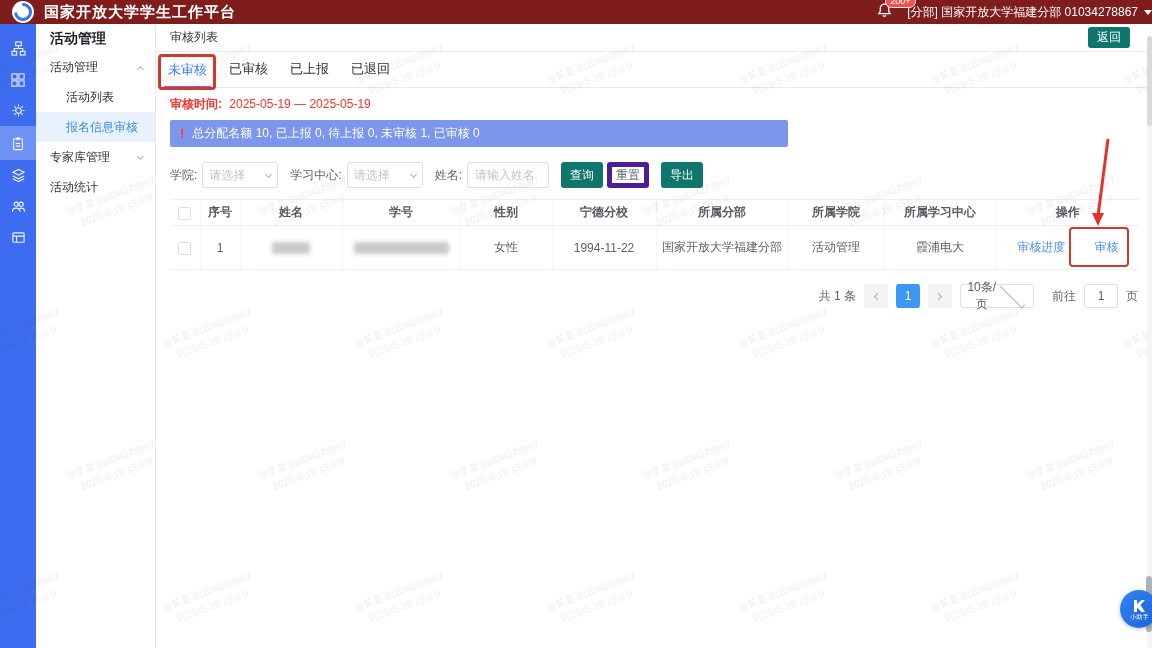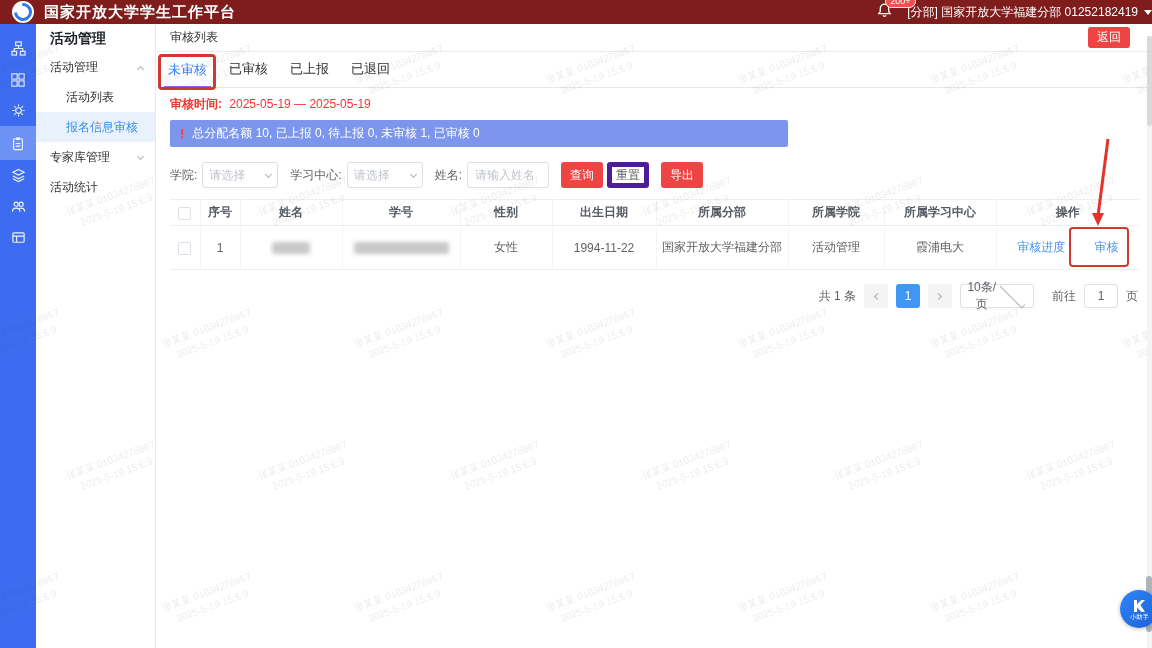--- a/index.html
+++ b/index.html
@@ -34,21 +34,21 @@
   .sb-item.sub { padding-left:30px; }
   .sb-item.active { background:#e8f1fc; color:#3a8ee6; }
   .chev { width:5px; height:5px; border-right:1px solid #aeb3bb; border-bottom:1px solid #aeb3bb; display:inline-block; margin-left:auto; margin-right:12px; }
   .chev.up { transform:rotate(-135deg); margin-top:4px; }
   .chev.down { transform:rotate(45deg); margin-top:-2px; }
 
   
   .content { flex:1; position:relative; background:#fff; min-width:0; }
   .page-header { height:28px; border-bottom:1px solid #ececec; display:flex; align-items:center; justify-content:space-between; padding:0 22px 0 14px; }
   .page-title { font-size:12px; color:#333; }
-  .btn { border:none; border-radius:3px; font-size:12px; color:#fff; background:#ef4444; cursor:pointer; font-family:inherit; }
+  .btn { border:none; border-radius:3px; font-size:12px; color:#fff; background:#0f766e; cursor:pointer; font-family:inherit; }
   .btn.back { width:42px; height:21px; }
 
   .tabs-row { margin:6px 0 0 0; height:30px; border-bottom:1px solid #e4e7ed; display:flex; gap:14px; padding-left:8px; align-items:flex-end; }
   .tab { font-size:13px; color:#303133; padding:5px 4px 9px 4px; cursor:pointer; }
   .tab.active { color:#3b82f6; border-bottom:2px solid #8b5cf6; padding-bottom:7px; margin-bottom:-1px; }
 
   .audit-time { margin:8px 0 0 14px; height:16px; font-size:12px; color:#f5342e; }
   .audit-time .lab { margin-right:4px;font-weight:bold; }
 
   .banner { margin:8px 0 0 14px; width:618px; height:27px; background:#7b96ec; border-radius:2px; color:#fff; font-size:12px;
@@ -119,21 +119,21 @@
     <div class="app-title">国家开放大学学生工作平台</div>
     <div class="topbar-right">
       <div class="bell-wrap">
         <svg width="17" height="17" viewBox="0 0 16 16">
           <path d="M8 2a4 4 0 0 0-4 4v3L2.6 11h10.8L12 9V6a4 4 0 0 0-4-4z" fill="none" stroke="#fff" stroke-width="1.2"></path>
           <path d="M6.6 12.5a1.5 1.5 0 0 0 2.8 0" fill="none" stroke="#fff" stroke-width="1.2"></path>
         </svg>
         <span class="badge">200+</span>
       </div>
       <div class="user-menu">
-        <span>[分部] 国家开放大学福建分部 01252182419</span>
+        <span>[分部] 国家开放大学福建分部 01034278867</span>
         <span class="caret-down"></span>
       </div>
     </div>
   </div>
 
   <div class="main">
 
     <div class="iconstrip">
       <div class="icell">
         <svg width="15" height="15" viewBox="0 0 16 16">
@@ -262,21 +262,21 @@
             <col style="width:112px">
               <col style="width:143px">
           </colgroup>
           <thead>
             <tr>
               <th><span class="cb"></span></th>
               <th>序号</th>
               <th>姓名</th>
               <th>学号</th>
               <th>性别</th>
-              <th>出生日期</th>
+              <th>宁德分校</th>
               <th>所属分部</th>
               <th>所属学院</th>
               <th>所属学习中心</th>
               <th>操作</th>
             </tr>
           </thead>
           <tbody>
             <tr>
               <td><span class="cb"></span></td>
               <td>1</td>

